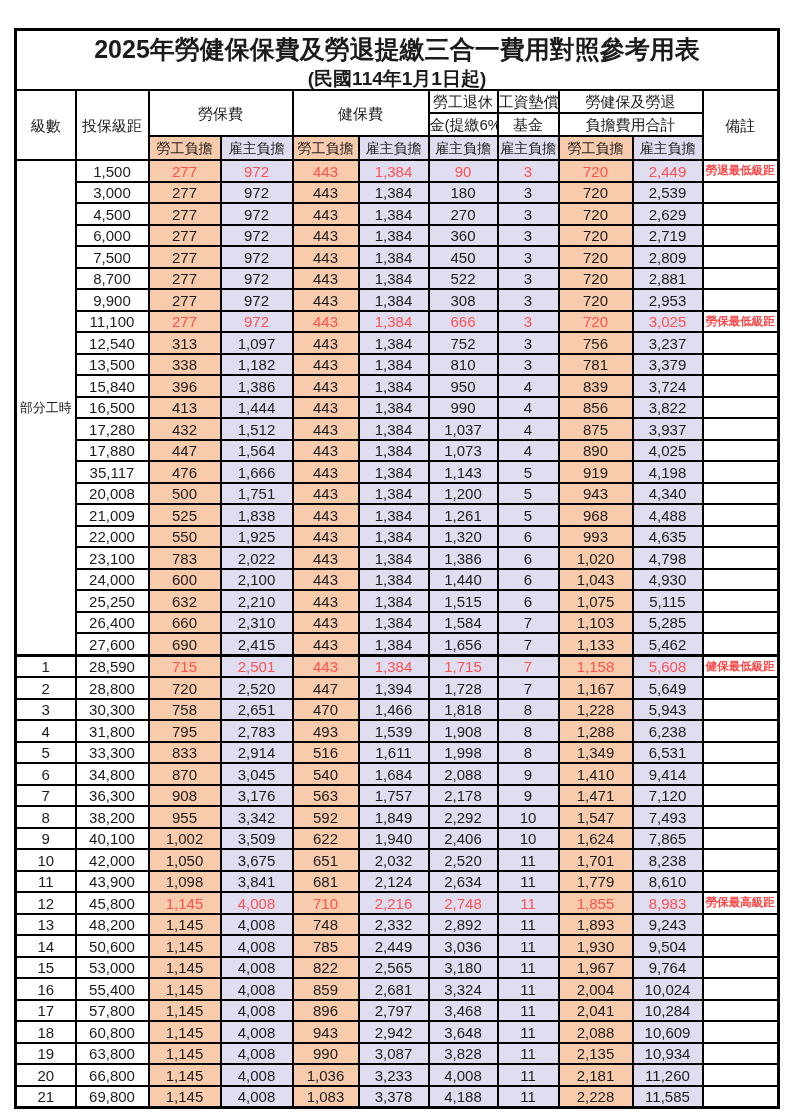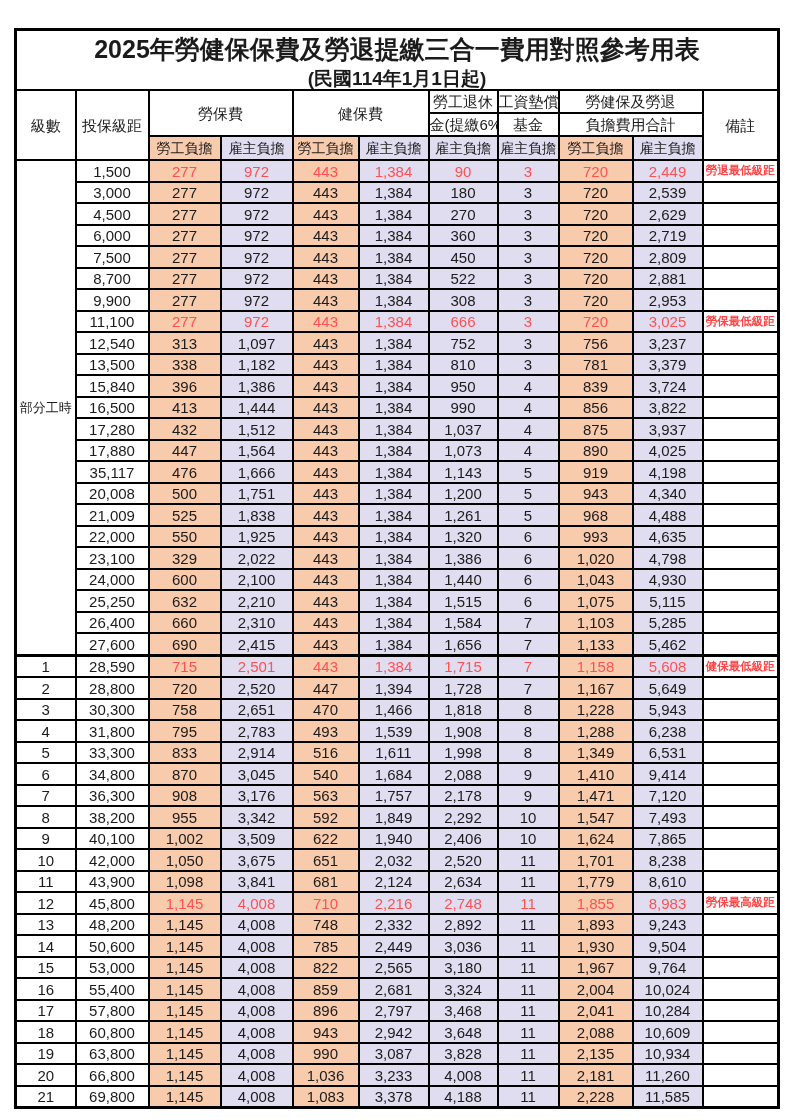--- a/index.html
+++ b/index.html
@@ -329,21 +329,21 @@
         <td class="val bg-emp">443</td>
         <td class="val bg-er">1,384</td>
         <td class="val bg-er">1,320</td>
         <td class="val bg-er">6</td>
         <td class="val bg-emp">993</td>
         <td class="val bg-er">4,635</td>
         <td class="rm"></td>
       </tr>
       <tr>
         <td class="br">23,100</td>
-        <td class="val bg-emp">329</td>
+        <td class="val bg-emp">783</td>
         <td class="val bg-er">2,022</td>
         <td class="val bg-emp">443</td>
         <td class="val bg-er">1,384</td>
         <td class="val bg-er">1,386</td>
         <td class="val bg-er">6</td>
         <td class="val bg-emp">1,020</td>
         <td class="val bg-er">4,798</td>
         <td class="rm"></td>
       </tr>
       <tr>

